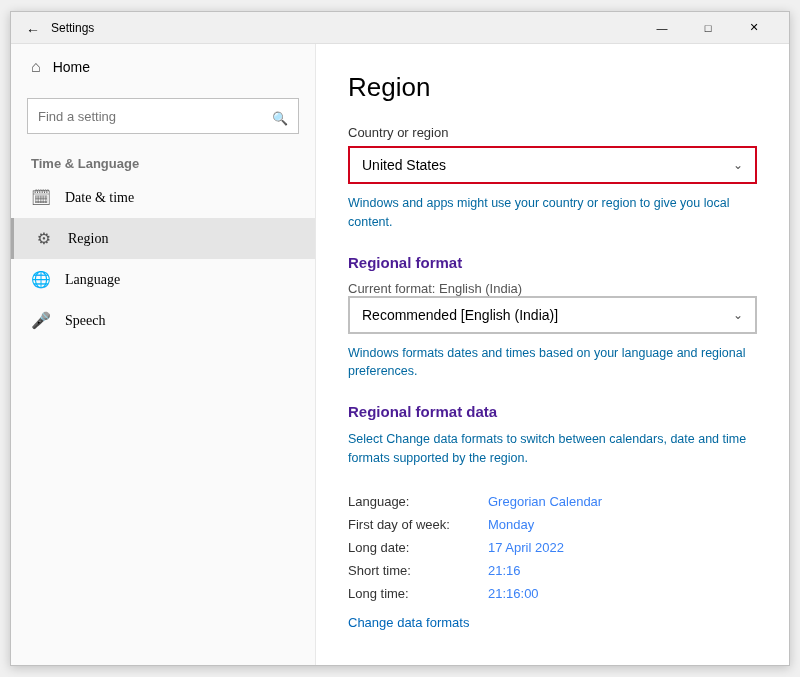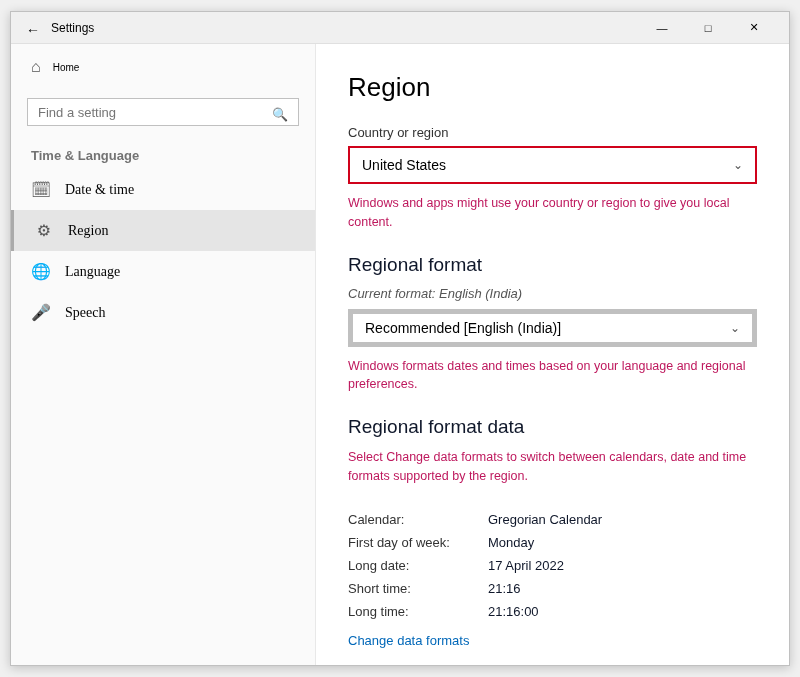--- a/index.html
+++ b/index.html
@@ -79,30 +79,30 @@
       align-items: center;
       padding: 14px 20px;
       gap: 12px;
       cursor: pointer;
     }
     .sidebar-home-icon {
       font-size: 16px;
       color: #555;
     }
     .sidebar-home-label {
-      font-size: 10px;
+      font-size: 14px;
       color: #000;
     }
     .search-container {
       padding: 8px 16px 12px 16px;
       position: relative;
     }
     .search-input {
       width: 100%;
-      height: 28px;
+      height: 36px;
       border: 1px solid #c0c0c0;
       padding: 0 32px 0 10px;
       font-size: 13px;
       background: #fff;
       outline: none;
     }
     .search-icon-btn {
       position: absolute;
       right: 22px;
       top: 50%;
@@ -165,65 +165,63 @@
       border: 2px solid #d0021b;
       background: #fff;
       display: flex;
       align-items: center;
       justify-content: space-between;
       padding: 0 12px;
       cursor: pointer;
       margin-bottom: 10px;
     }
     .dropdown-box.normal {
-      border: 5px solid #0f766e;
+      border: 2px solid #0f766e;
       border-color: #c0c0c0;
     }
     .dropdown-value {
       font-size: 14px;
       color: #000;
     }
     .dropdown-chevron {
       font-size: 12px;
       color: #555;
     }
     .hint-text {
       font-size: 12.5px;
-      color: #be185d;
+      color: #0369a1;
       line-height: 1.5;
       margin-bottom: 22px;
     }
     .section-heading {
-      font-size: 19px;
-      font-weight: 400;
-      color: #0f172a;
+      font-size: 15px;
+      font-weight: 700;
+      color: #4c1d95;
       margin-bottom: 10px;
     }
     .format-label {
       font-size: 13px;
       color: #555;
-      margin-bottom: 8px;
-      font-style: italic;
     }
     .data-table {
       width: 100%;
       border-collapse: collapse;
     }
     .data-table td {
       padding: 4px 0;
       font-size: 13px;
       color: #333;
       vertical-align: top;
     }
     .data-table td:first-child {
       width: 140px;
       color: #333;
     }
     .data-table td:last-child {
-      color: #0f172a;
+      color: #3b82f6;
     }
     .link-text {
       font-size: 13px;
       color: #0067b8;
       cursor: pointer;
       text-decoration: none;
       margin-top: 10px;
       display: inline-block;
     }
   </style>
@@ -298,21 +296,21 @@
       </div>
       <p class="hint-text">Windows formats dates and times based on your language and regional preferences.</p>
 
       
       <h2 class="section-heading">Regional format data</h2>
       <p class="hint-text">Select Change data formats to switch between calendars, date and time formats supported by the region.</p>
 
       <table class="data-table">
         <tbody id="data-rows">
             <tr>
-      <td>Calendar:</td>
+      <td>Language:</td>
       <td>Gregorian Calendar</td>
     </tr>
             <tr>
       <td>First day of week:</td>
       <td>Monday</td>
     </tr>
             <tr>
       <td>Long date:</td>
       <td>17 April 2022</td>
     </tr>

